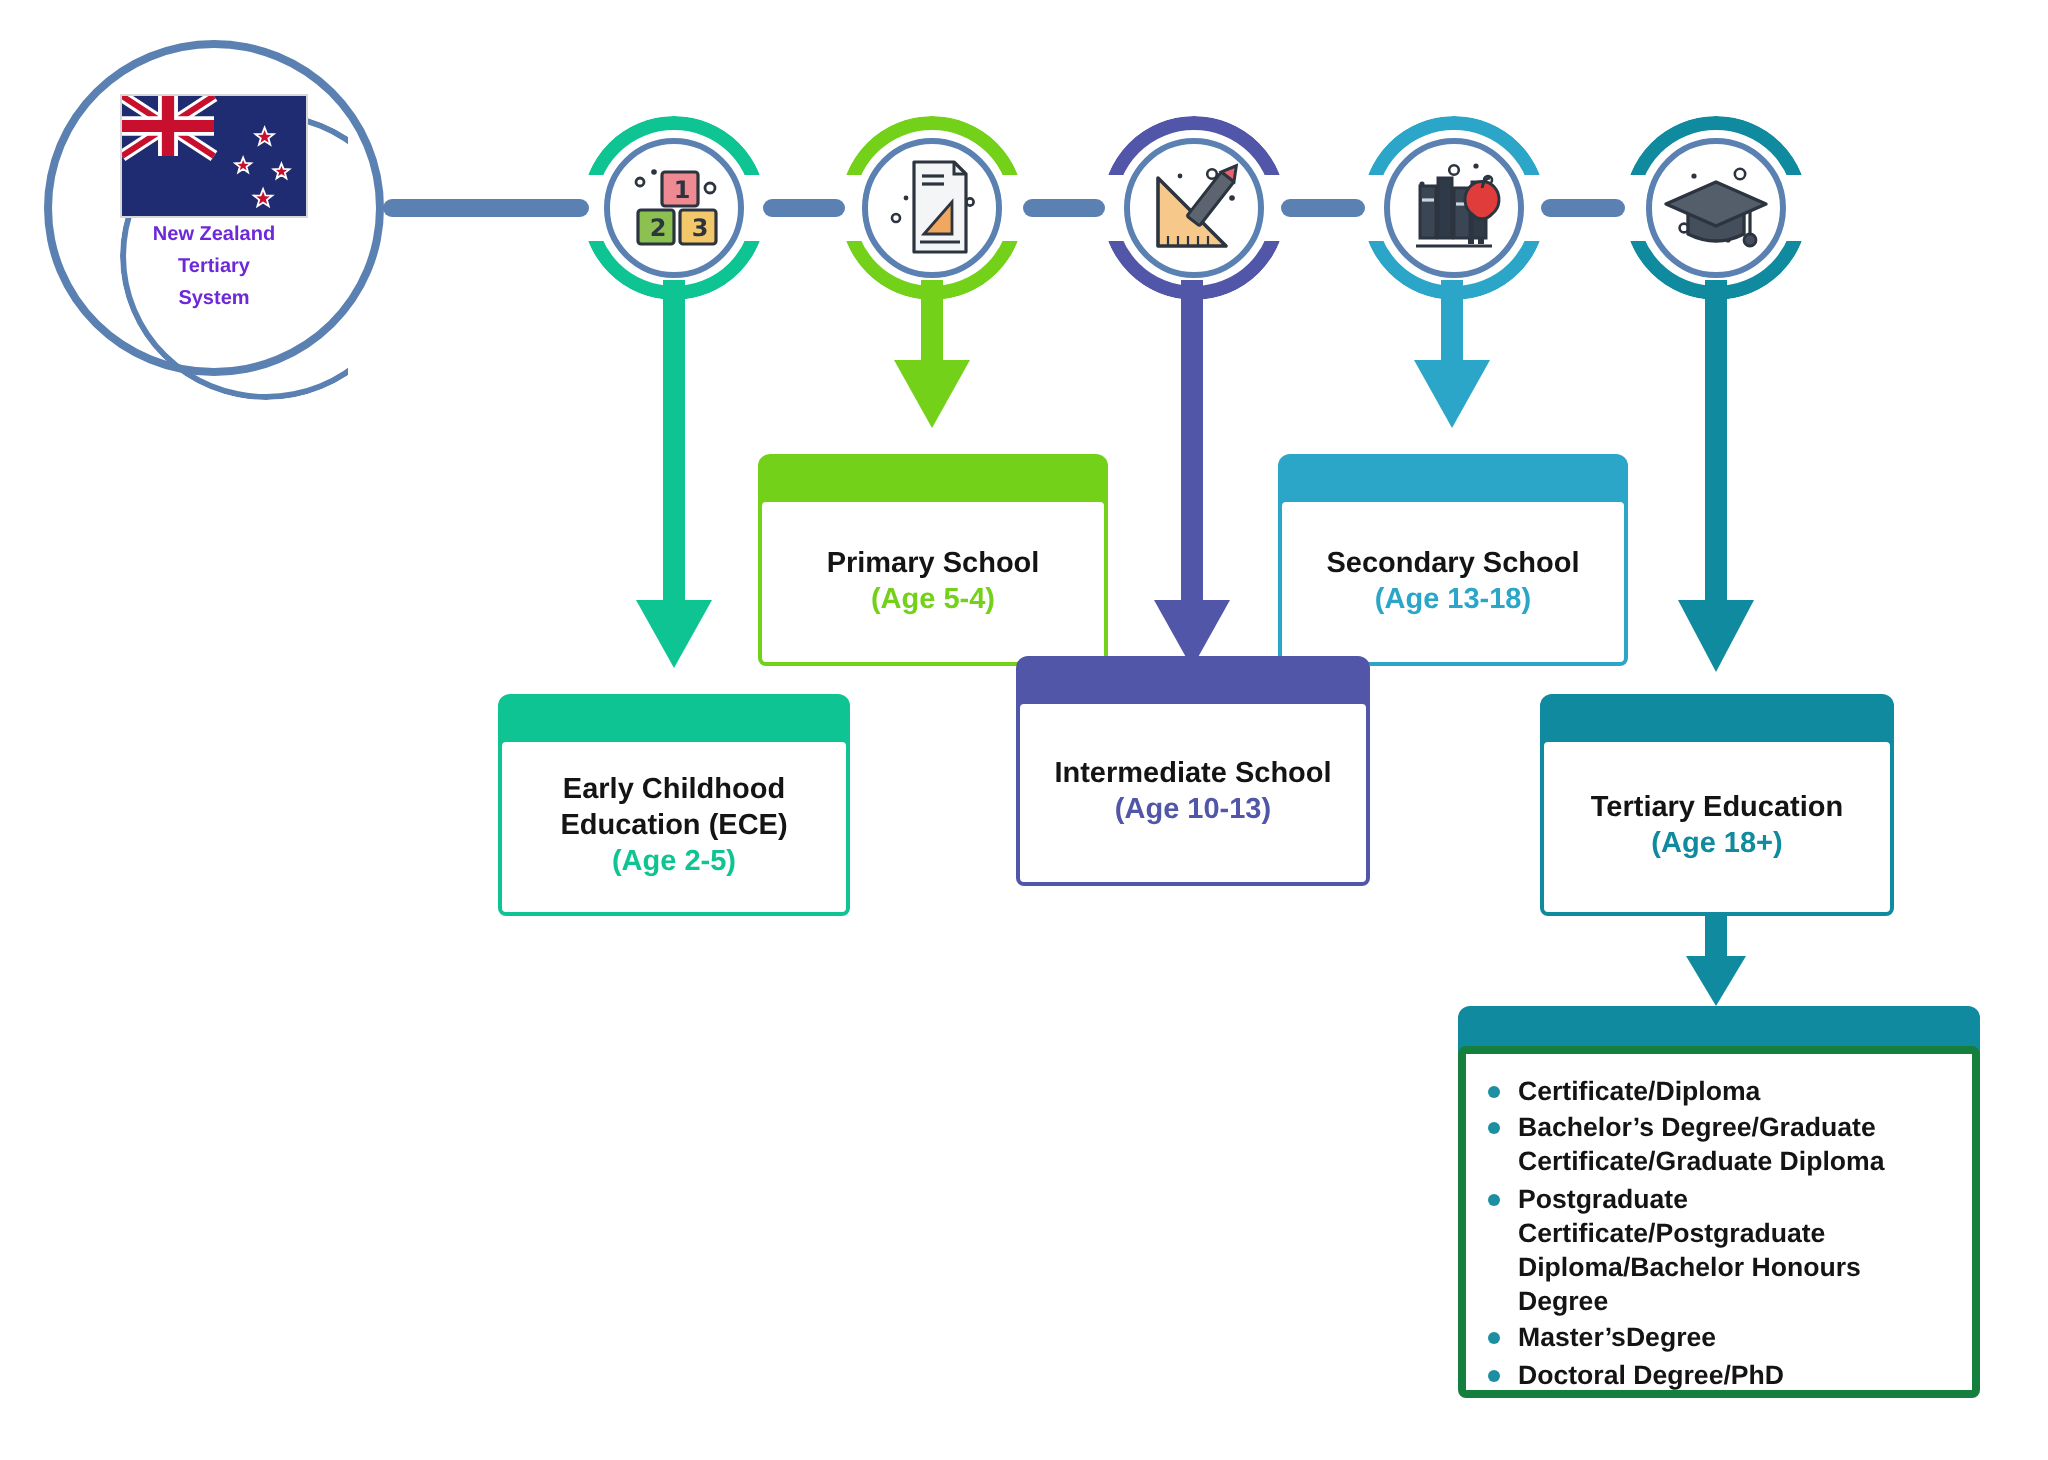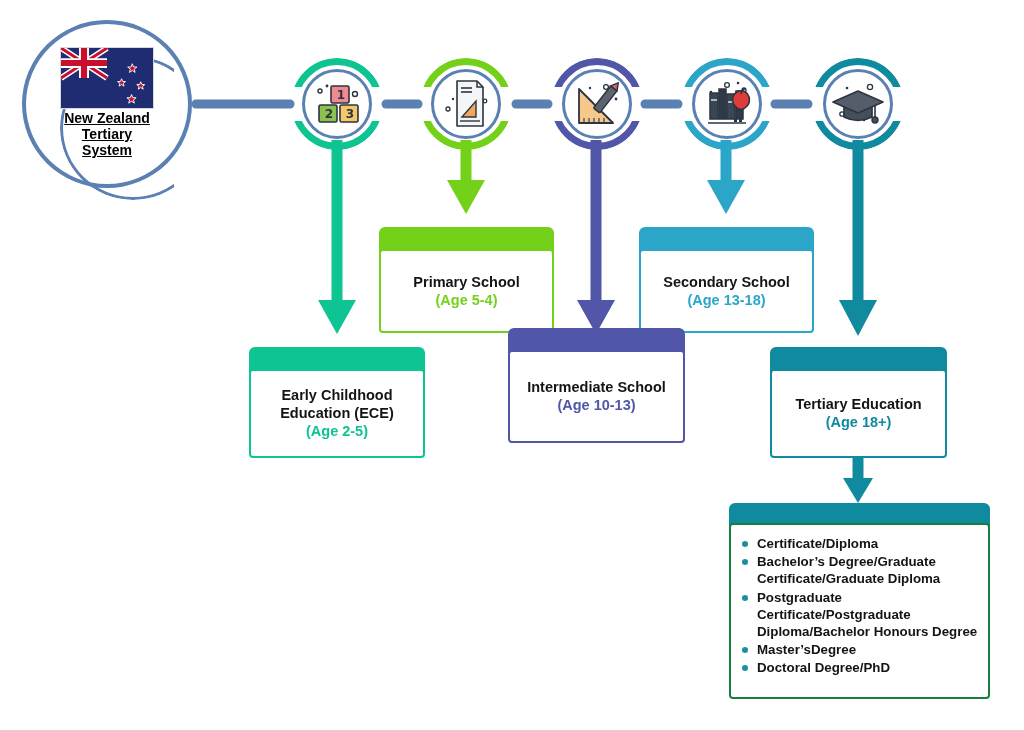--- a/index.html
+++ b/index.html
@@ -24,21 +24,21 @@
     position:absolute;left:34px;top:32px;width:146px;height:144px;
     border:3px solid #5b80b2;border-radius:50%;
     box-sizing:border-box;
     -webkit-mask-image:linear-gradient(to right,#000 0 78%,transparent 78% 100%);
             mask-image:linear-gradient(to right,#000 0 78%,transparent 78% 100%);
   }
   .flag{position:absolute;left:60px;top:47px;width:94px;height:62px;overflow:hidden;
         border:1px solid #d8d8d8;box-sizing:border-box;}
   .src-label{
     position:absolute;left:24px;top:110px;width:166px;
-    text-align:center;color:#000000;font-weight:bold;font-size:14px;line-height:16px;text-decoration:underline;
+    text-align:center;color:#6d28d9;font-weight:bold;font-size:10px;line-height:16px;
   }
 
   
   .icon-node{position:absolute;width:92px;height:92px;}
   .ring-outer{
     position:absolute;left:0;top:0;width:92px;height:92px;
     border-radius:50%;border:7px solid currentColor;box-sizing:border-box;
     -webkit-mask-image:
       linear-gradient(to bottom,#000 0 32%,transparent 32% 68%,#000 68% 100%);
             mask-image:
@@ -65,21 +65,21 @@
   .stage-box .title{
     color:#141414;font-weight:bold;font-size:14.5px;line-height:18px;text-align:left;
   }
   .stage-box .age{font-weight:bold;font-size:14.5px;line-height:19px;text-align:center;}
 
   
   .list-box{position:absolute;left:729px;top:503px;width:261px;height:196px;box-sizing:border-box;}
   .list-box .cap{position:absolute;left:0;top:0;right:0;height:24px;border-radius:6px 6px 0 0;background:#108a9e;}
   .list-box .body{
     position:absolute;left:0;top:20px;right:0;bottom:0;background:#fff;
-    border:2px solid #15803d;border-radius:4px;box-sizing:border-box;padding:10px 8px 6px 6px;
+    border:4px solid #15803d;border-radius:4px;box-sizing:border-box;padding:10px 8px 6px 6px;
   }
   .list-box ul{margin:0;padding:0;list-style:none;}
   .list-box li{
     position:relative;padding-left:20px;margin:0 0 1px 0;
     font-weight:bold;font-size:13.3px;line-height:17.2px;color:#141414;
   }
   .list-box li::before{
     content:"";position:absolute;left:5px;top:6px;width:6px;height:6px;border-radius:50%;
     background:#1c8fa3;
   }

